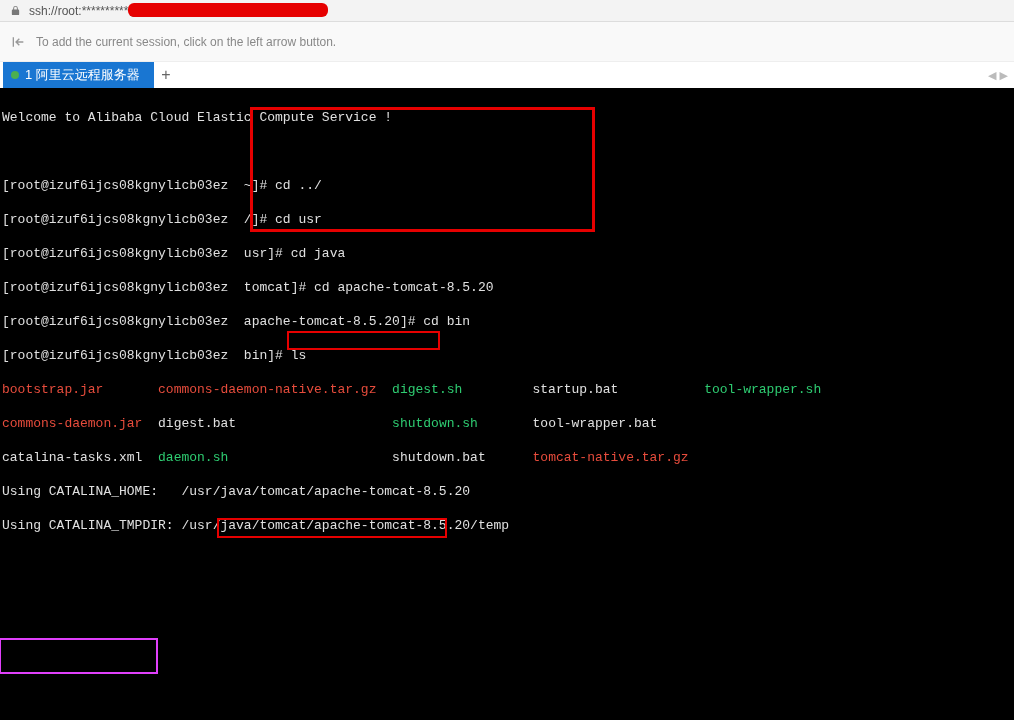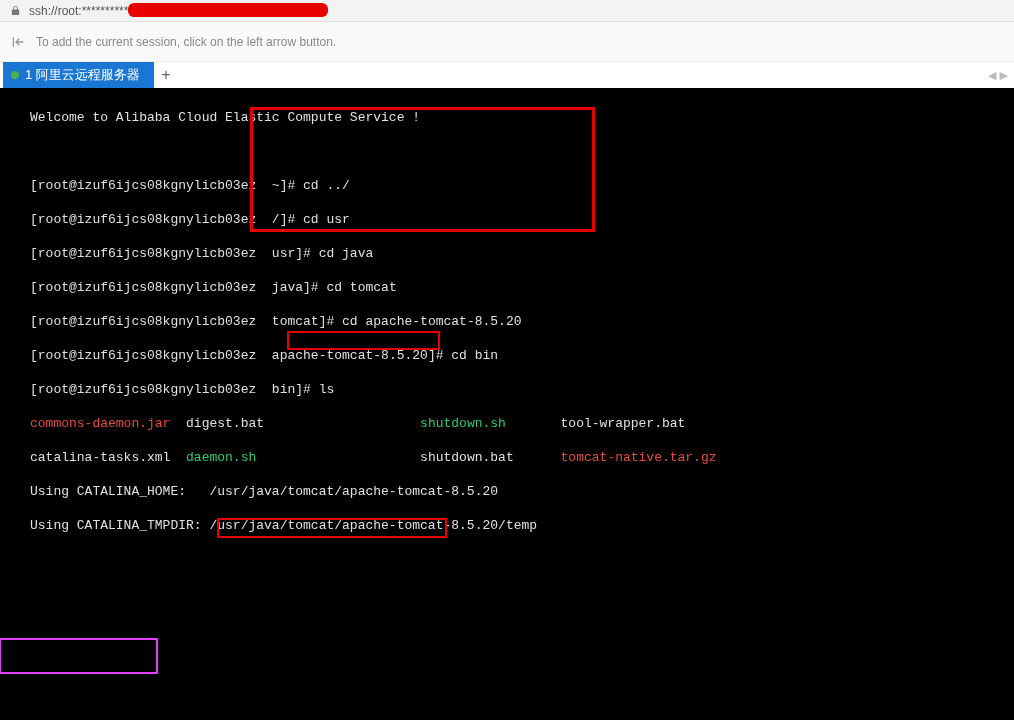--- a/index.html
+++ b/index.html
@@ -14,21 +14,21 @@
     .tab-add { width: 24px; display: flex; align-items: center; justify-content: center; font-size: 16px; color: #666; cursor: pointer; }
     .tab-nav { margin-left: auto; display: flex; align-items: center; gap: 2px; padding-right: 6px; color: #bbb; font-size: 11px; }
     .terminal-wrap { background: #000; height: calc(720px - 22px - 40px - 26px); padding: 4px 2px; position: relative; overflow: hidden; }
     .terminal { font-family: "Consolas", "Courier New", monospace; font-size: 13px; line-height: 17px; color: #e0e0e0; white-space: pre; letter-spacing: 0; }
     .red { color: #e74c3c; }
     .green { color: #2ecc71; }
     .box-red { position: absolute; border: 3px solid #e60000; pointer-events: none; }
     .box-red-thin { position: absolute; border: 2px solid #e60000; pointer-events: none; }
     .box-magenta { position: absolute; border: 2px solid #e040fb; pointer-events: none; }
     .scribble { position: absolute; top: 3px; left: 128px; width: 200px; height: 14px; background: #e60000; border-radius: 6px; }
-    .ln { display: block; height: 17px; margin-left: 28px; }
+    .ln { display: block; height: 17px; }
   </style>
 </head>
 <body>
 
 <div class="addr-bar">
   <span class="lock-icon">
     <svg viewBox="0 0 24 24" width="11" height="11" fill="#777">
         <path d="M12 2a5 5 0 00-5 5v3H6a2 2 0 00-2 2v8a2 2 0 002 2h12a2 2 0 002-2v-8a2 2 0 00-2-2h-1V7a5 5 0 00-5-5zm-3 5a3 3 0 116 0v3H9V7z"></path>
       </svg>
   </span>
@@ -60,24 +60,24 @@
   <div class="box-red-thin" style="top:243px; left:287px; width:153px; height:19px;"></div>
   <div class="box-red-thin" style="top:430px; left:217px; width:230px; height:20px;"></div>
   <div class="box-magenta" style="top:550px; left:-1px; width:159px; height:36px;"></div>
 
 <div class="terminal">
 <span class="ln">Welcome to Alibaba Cloud Elastic Compute Service !</span>
 <span class="ln"> </span>
 <span class="ln"><span>[root@izuf6ijcs08kgnylicb03ez </span> <span>~]# cd ../</span></span>
 <span class="ln"><span>[root@izuf6ijcs08kgnylicb03ez </span> <span>/]# cd usr</span></span>
 <span class="ln"><span>[root@izuf6ijcs08kgnylicb03ez </span> <span>usr]# cd java</span></span>
-<span class="ln"><span>[root@izuf6ijcs08kgnylicb03ez </span> <span>java]# cd tomcat</span></span>
 <span class="ln"><span>[root@izuf6ijcs08kgnylicb03ez </span> <span>tomcat]# cd apache-tomcat-8.5.20</span></span>
 <span class="ln"><span>[root@izuf6ijcs08kgnylicb03ez </span> <span>apache-tomcat-8.5.20]# cd bin</span></span>
 <span class="ln"><span>[root@izuf6ijcs08kgnylicb03ez </span> <span>bin]# ls</span></span>
+<span class="ln"><span class="red">bootstrap.jar</span>       <span class="red">commons-daemon-native.tar.gz</span>  <span class="green">digest.sh</span>         <span>startup.bat</span>           <span class="green">tool-wrapper.sh</span></span>
 <span class="ln"><span class="red">commons-daemon.jar</span>  <span>digest.bat</span>                    <span class="green">shutdown.sh</span>       <span>tool-wrapper.bat</span></span>
 <span class="ln"><span>catalina-tasks.xml</span>  <span class="green">daemon.sh</span>                     <span>shutdown.bat</span>      <span class="red">tomcat-native.tar.gz</span></span>
 <span class="ln">Using CATALINA_HOME:   /usr/java/tomcat/apache-tomcat-8.5.20</span>
 <span class="ln">Using CATALINA_TMPDIR: /usr/java/tomcat/apache-tomcat-8.5.20/temp</span>
 
 
 
 
 
 

